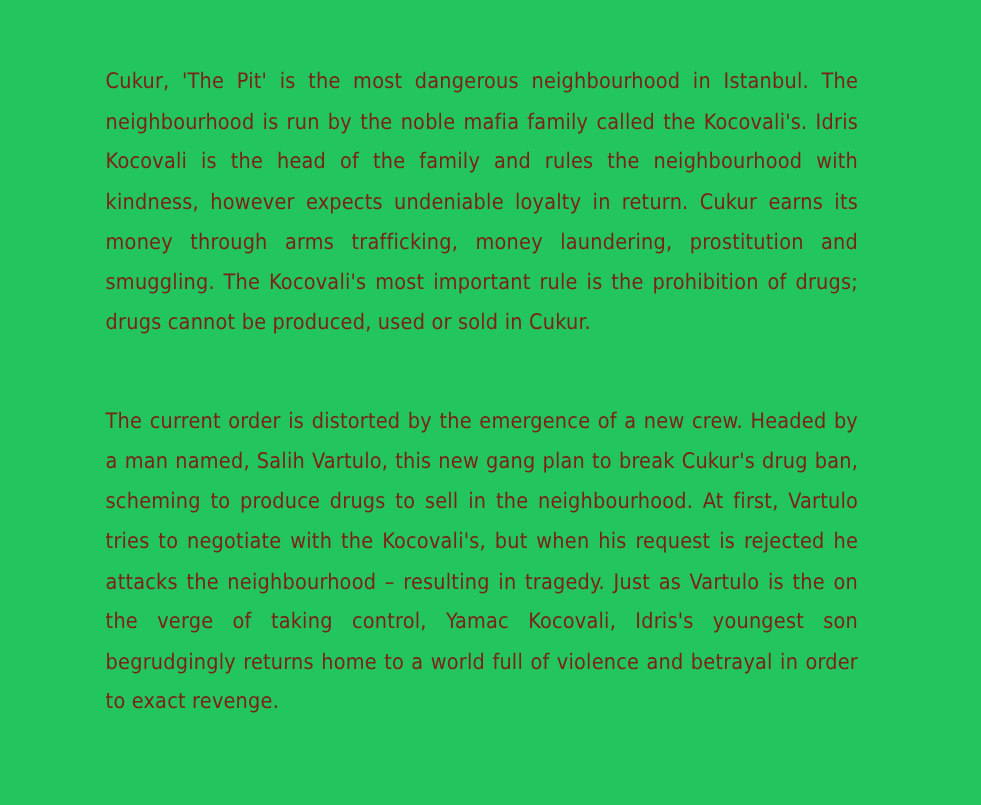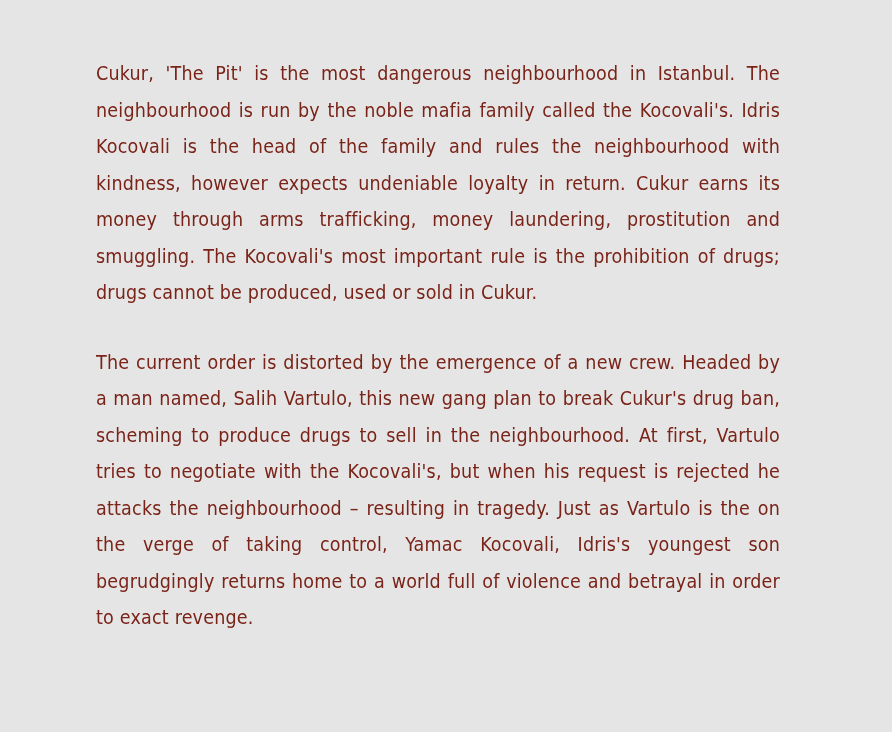--- a/index.html
+++ b/index.html
@@ -10,35 +10,35 @@
     width: 892px;
     height: 732px;
     background: #ffffff;
     font-family: "DejaVu Sans", sans-serif;
   }
   .page {
     box-sizing: border-box;
     width: 892px;
     height: 732px;
     padding: 56px 112px 0 96px;
-    background: #e5e5e5;
+    background: #22c55e;
   }
   .para {
     color: #7a2318;
     font-family: "DejaVu Sans Condensed", "Liberation Sans Narrow", "Liberation Sans", sans-serif;
     font-size: 19.5px;
     line-height: 36.5px;
     text-align: justify;
     text-justify: inter-word;
     letter-spacing: 0.2px;
     margin: 0;
     font-weight: 500;
   }
   .para + .para {
-    margin-top: 33px;
+    margin-top: 53px;
   }
 </style>
 </head>
 <body>
 
 <div class="page">
   <p class="para">Cukur, 'The Pit' is the most dangerous neighbourhood in Istanbul. The neighbourhood is run by the noble mafia family called the Kocovali's. Idris Kocovali is the head of the family and rules the neighbourhood with kindness, however expects undeniable loyalty in return. Cukur earns its money through arms trafficking, money laundering, prostitution and smuggling. The Kocovali's most important rule is the prohibition of drugs; drugs cannot be produced, used or sold in Cukur.</p>
   <p class="para">The current order is distorted by the emergence of a new crew. Headed by a man named, Salih Vartulo, this new gang plan to break Cukur's drug ban, scheming to produce drugs to sell in the neighbourhood. At first, Vartulo tries to negotiate with the Kocovali's, but when his request is rejected he attacks the neighbourhood – resulting in tragedy. Just as Vartulo is the on the verge of taking control, Yamac Kocovali, Idris's youngest son begrudgingly returns home to a world full of violence and betrayal in order to exact revenge.</p>
 </div>
 

